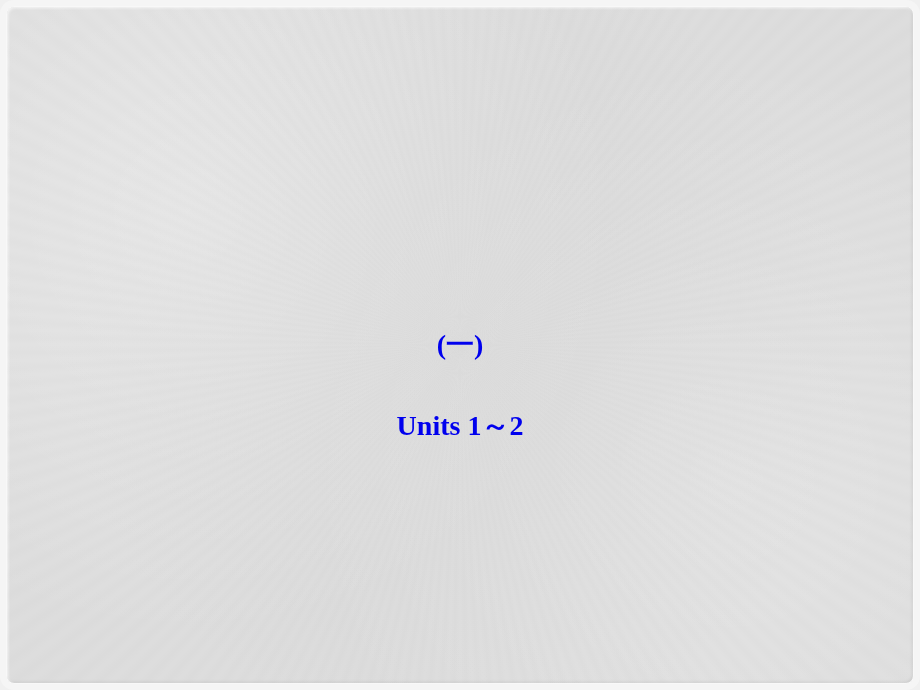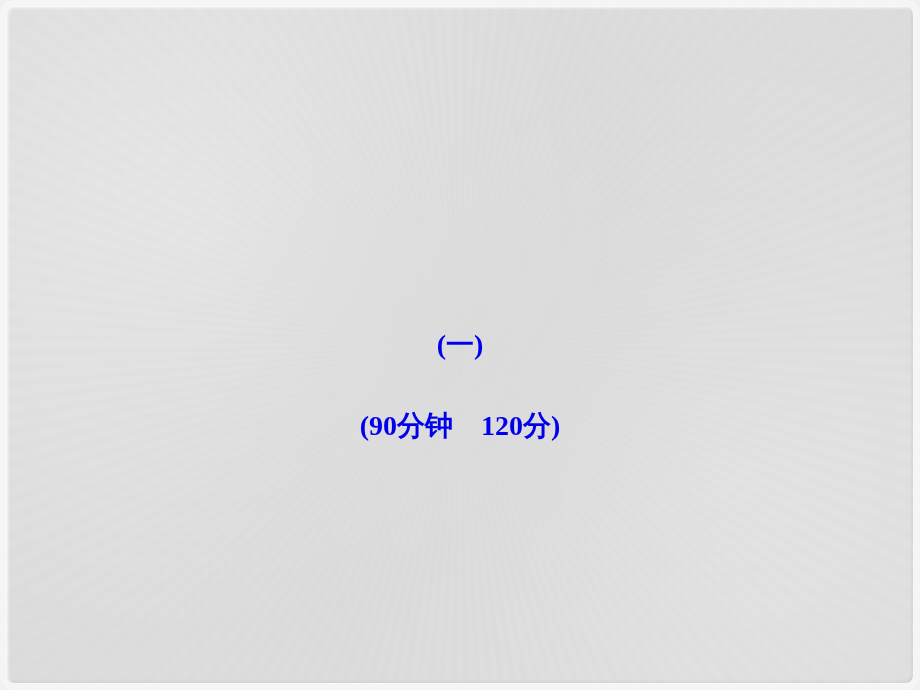--- a/index.html
+++ b/index.html
@@ -80,15 +80,15 @@
     .cn {
       font-family: "SimSun", "宋体", serif;
     }
   </style>
 </head>
 <body>
 
 <div class="page-frame">
   <div class="content-block">
     <div class="title-line cn">(一)</div>
-    <div class="title-line cn">(90分钟　120分)</div>
+    <div class="title-line">Units 1～2</div>
   </div>
 </div>
 
 </body></html>

